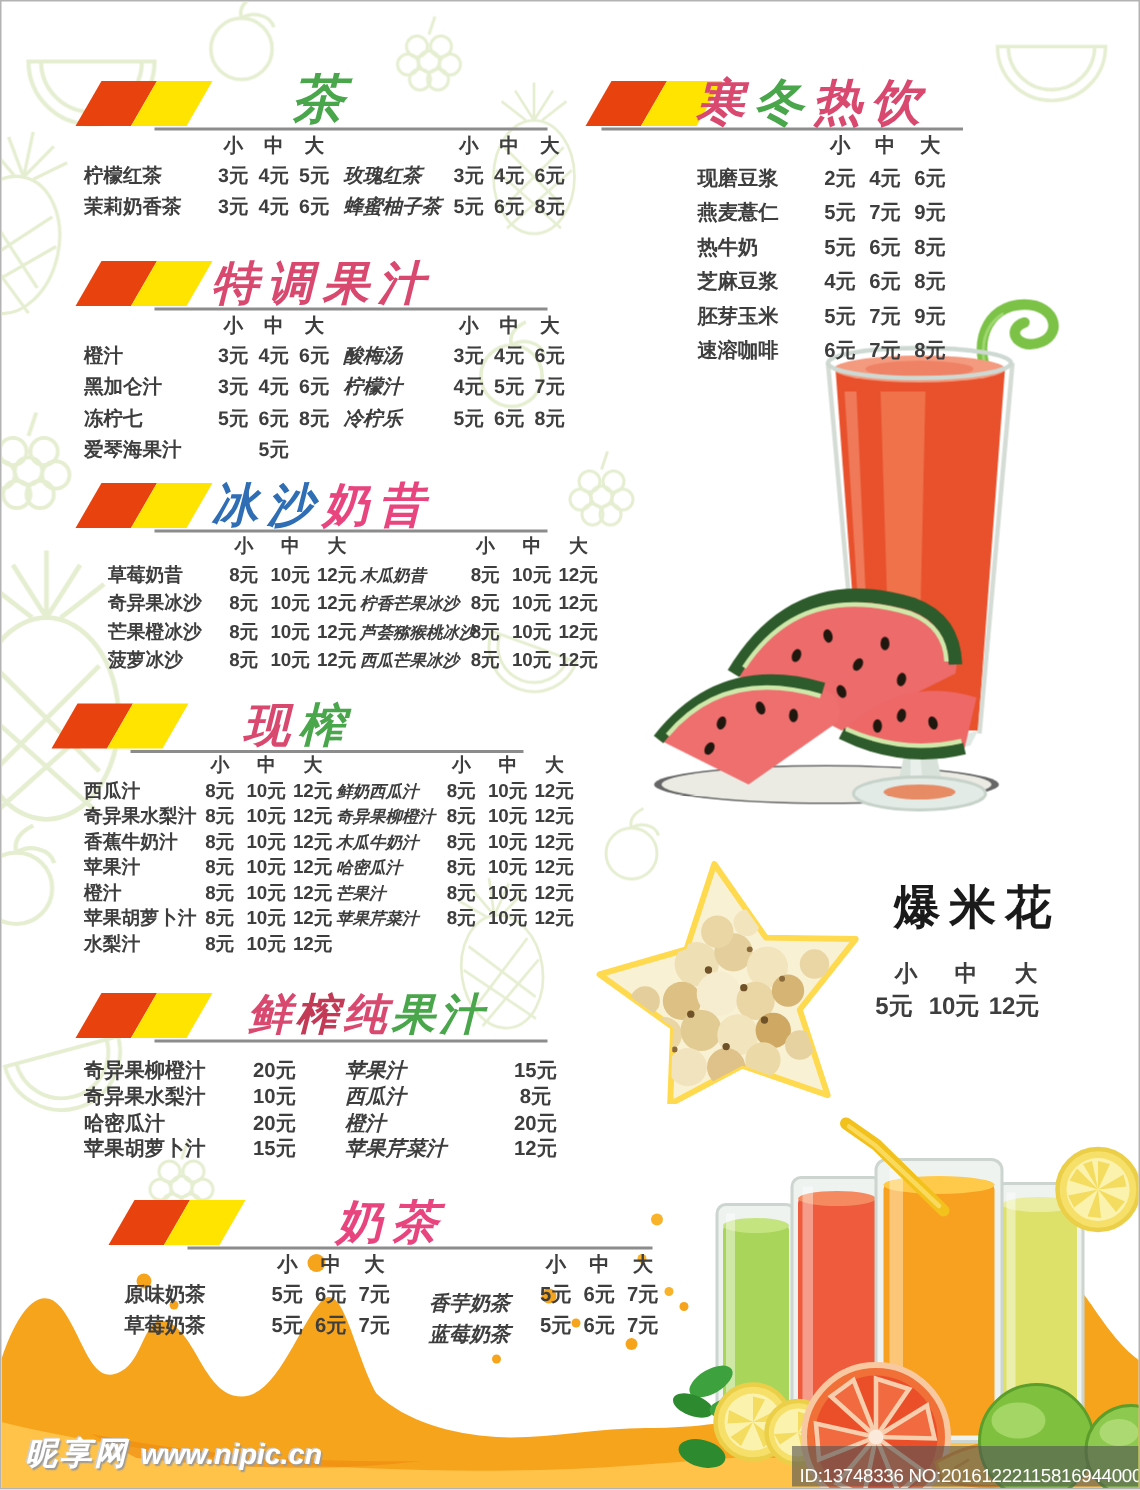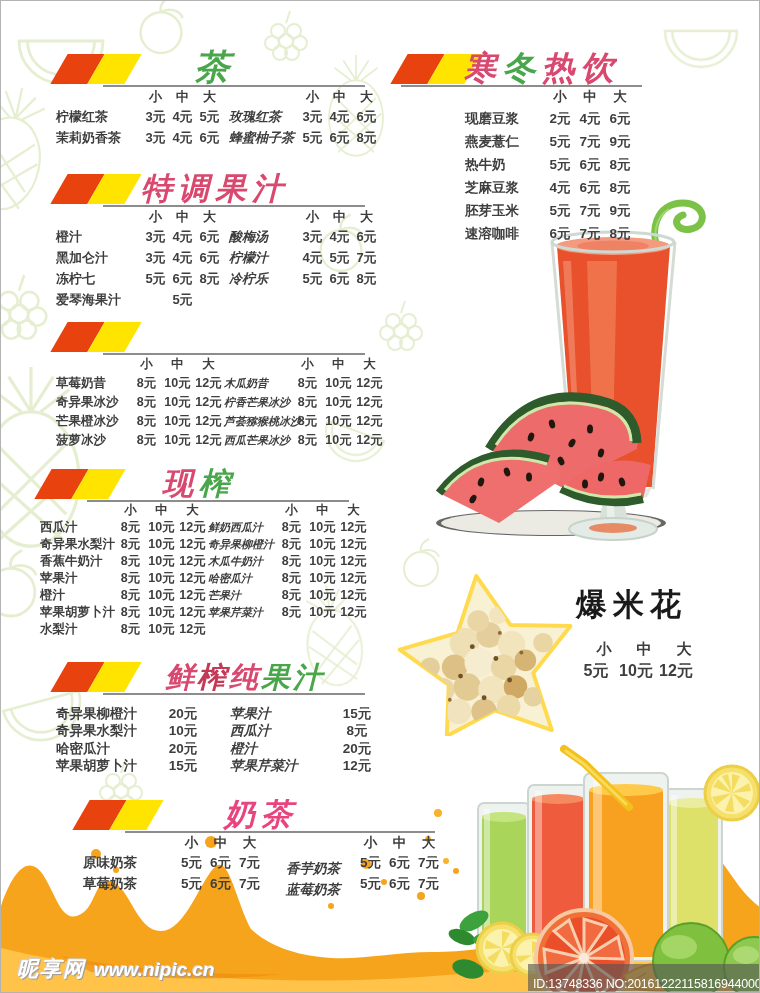--- a/index.html
+++ b/index.html
@@ -34,42 +34,42 @@
   .grp-r .nm{width:70px;font-style:italic;}
   
   .s-milk .sec-body{padding-left:22px;}
   .s-milk .grp-l .nm{width:94px;}
   .s-milk .pc{width:29px;}
   .s-milk .grp-r{margin-left:22px;}
   .s-milk .grp-r .nm{width:70px;margin-top:12px;}
   .s-milk .mrow{font-size:13.5px;}
   
   .s-cond .sec-body{padding-left:17px;}
-  .s-cond .grp-l .nm{width:75px;}
+  .s-cond .grp-l .nm{width:75px;margin-left:16px;}
   .s-cond .pc{width:31px;}
   .s-cond .grp-r{margin-left:0;}
   .s-cond .grp-r .nm{width:68px;}
   .s-cond .mrow{height:19px;font-size:12.5px;}
   .s-cond .grp-r .nm{font-size:11px;}
   .s-fresh .mrow{height:17px;}
   
   .s-pure .grp-l .nm,.s-pure .grp-r .nm{width:80px;}
   .s-pure .pc{width:27px;}
   .s-pure .mrow .pc:nth-child(3){width:40px;}
   .s-pure .mrow{height:17.5px;font-size:13.5px;}
   .s-pure .grp-r{margin-left:0;}
   
   .s-hot .sec-body{padding-left:66px;}
   .s-hot .grp-l .nm{width:80px;}
   .s-hot .pc{width:30px;}
   .s-hot .mrow{height:23px;font-size:13.5px;}
   .s-hot .szrow{height:20px;}
   
   .popcorn-info{position:absolute;left:575px;top:583px;width:135px;z-index:3;color:#1a1a1a;}
-  .popcorn-title{font-size:31px;font-weight:700;letter-spacing:6px;}
+  .popcorn-title{font-size:31px;font-weight:700;letter-spacing:6px;margin-left:20px;}
   .popcorn-sizes{display:flex;margin-top:14px;padding-left:8px;font-size:15px;font-weight:700;color:#3e3e3e;}
   .popcorn-sizes span{width:40px;text-align:center;}
   .popcorn-prices{display:flex;margin-top:2px;font-size:16px;font-weight:700;color:#3e3e3e;}
   .popcorn-prices span{width:40px;text-align:center;white-space:nowrap;}
   
   .art{position:absolute;pointer-events:none;}
   .art-melon{left:410px;top:190px;width:350px;height:375px;z-index:1;}
   .art-popcorn{left:393px;top:573px;width:190px;height:162px;z-index:1;}
   .art-juices{left:415px;top:742px;width:345px;height:251px;z-index:2;}
   .art-splash{left:0;top:835px;width:760px;height:158px;z-index:1;}
@@ -263,20 +263,21 @@
       </div>
     </div>
   </section>
 
   <section class="sec s-cond s-smoothie" style="left:38px;top:308px;width:352px">
     <div class="sec-head">
       <div class="marker">
           <i style="background:#e8430f"></i>
           <i style="background:#ffe400"></i>
         </div>
+      <div class="sec-title"><span class="tch" style="color: rgb(47, 110, 181);">冰</span><span class="tch" style="color: rgb(47, 110, 181);">沙</span><span class="tch" style="color: rgb(232, 69, 127);">奶</span><span class="tch" style="color: rgb(232, 69, 127);">昔</span></div>
       <div class="sec-line"></div>
     </div>
     <div class="sec-body">
       <div class="grp grp-l">
         <div class="mrow szrow">
             <span class="nm"></span>
             <span class="pc">小</span>
             <span class="pc">中</span>
             <span class="pc">大</span>
           </div>

